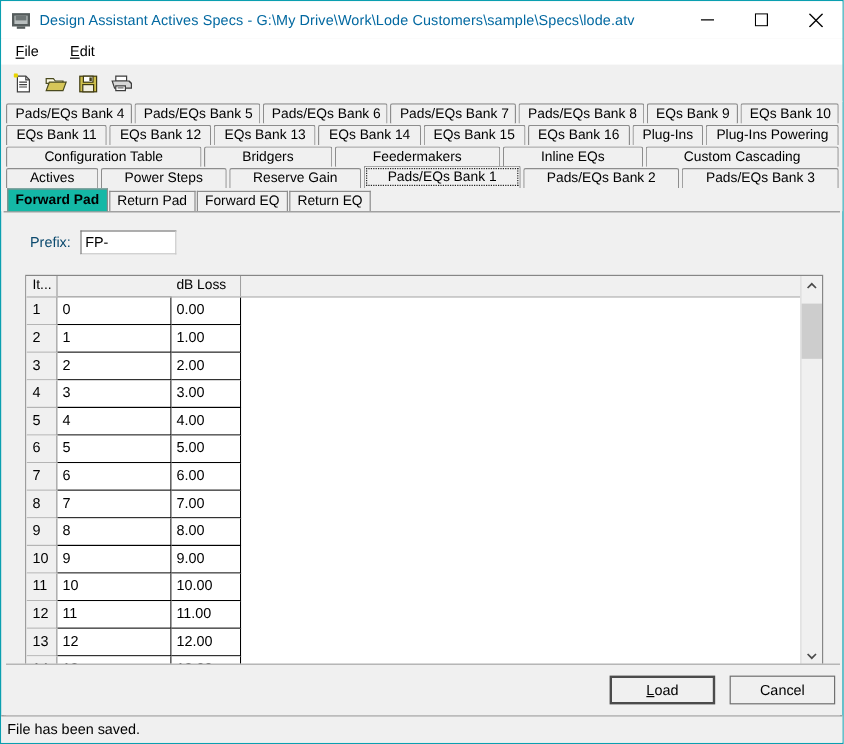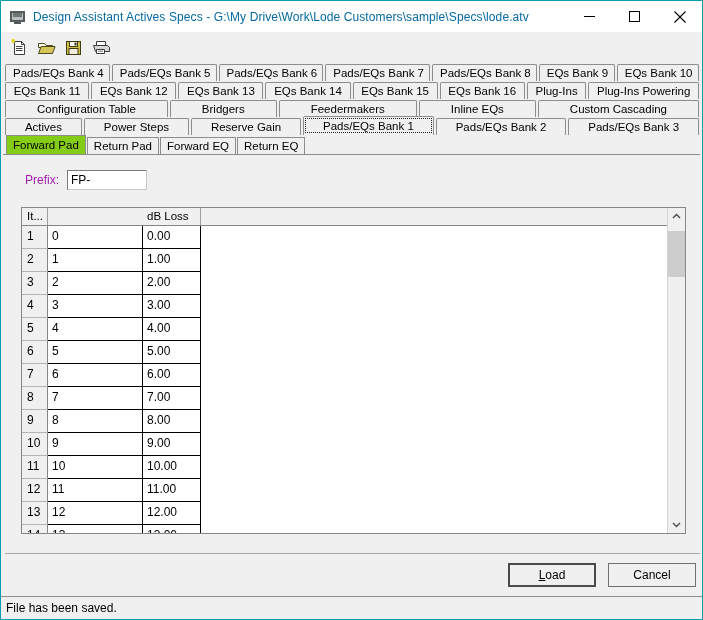--- a/index.html
+++ b/index.html
@@ -182,23 +182,24 @@
     font-size: 11.5px;
     padding: 0 6px;
     margin-right: 1px;
     white-space: nowrap;
     color: #000;
   }
   .subtab.selected {
     height: 19px;
     line-height: 18px;
     border-bottom: none;
-    background: #84cc16;
+    background: #14b8a6;
     position: relative;
     z-index: 3;
+    font-weight: bold;
   }
 
   
   #panel {
     flex: 1 1 auto;
     background: #f0f0f0;
     border-top: 1px solid #8d8d8d;
     position: relative;
     margin: 0 2px;
   }
@@ -206,21 +207,21 @@
   
   #prefix-row {
     display: flex;
     align-items: center;
     position: absolute;
     left: 22px;
     top: 15px;
   }
   #prefix-label {
     font-size: 12px;
-    color: #a21caf;
+    color: #0c4a6e;
     margin-right: 8px;
   }
   #prefix-input {
     width: 80px;
     height: 20px;
     box-sizing: border-box;
     border: 1px solid #7a7a7a;
     border-right-color: #c8c8c8;
     border-bottom-color: #c8c8c8;
     background: #ffffff;
@@ -410,20 +411,24 @@
       </div>
       <div class="win-btn">
         <svg width="12" height="12" viewBox="0 0 12 12">
           <line x1="0.5" y1="0.5" x2="11.5" y2="11.5" stroke="#000" stroke-width="1.1"></line>
           <line x1="11.5" y1="0.5" x2="0.5" y2="11.5" stroke="#000" stroke-width="1.1"></line>
         </svg>
       </div>
     </div>
   </div>
 
+  <div id="menubar">
+    <div class="menu-item"><u>F</u>ile</div>
+    <div class="menu-item"><u>E</u>dit</div>
+  </div>
 
   <div id="toolbar">
     <div class="tool-btn">
       <svg width="19" height="19" viewBox="0 0 19 19">
         <path d="M4.5 3.5 h7 l3 3 v10 h-10 z" fill="#ffffff" stroke="#404040" stroke-width="1"></path>
         <path d="M11.5 3.5 v3 h3" fill="none" stroke="#404040" stroke-width="1"></path>
         <line x1="6" y1="8.5" x2="12.5" y2="8.5" stroke="#404040" stroke-width="1"></line>
         <line x1="6" y1="10.5" x2="12.5" y2="10.5" stroke="#404040" stroke-width="1"></line>
         <line x1="6" y1="12.5" x2="12.5" y2="12.5" stroke="#404040" stroke-width="1"></line>
         <g stroke="#e8d400" stroke-width="1.3">

